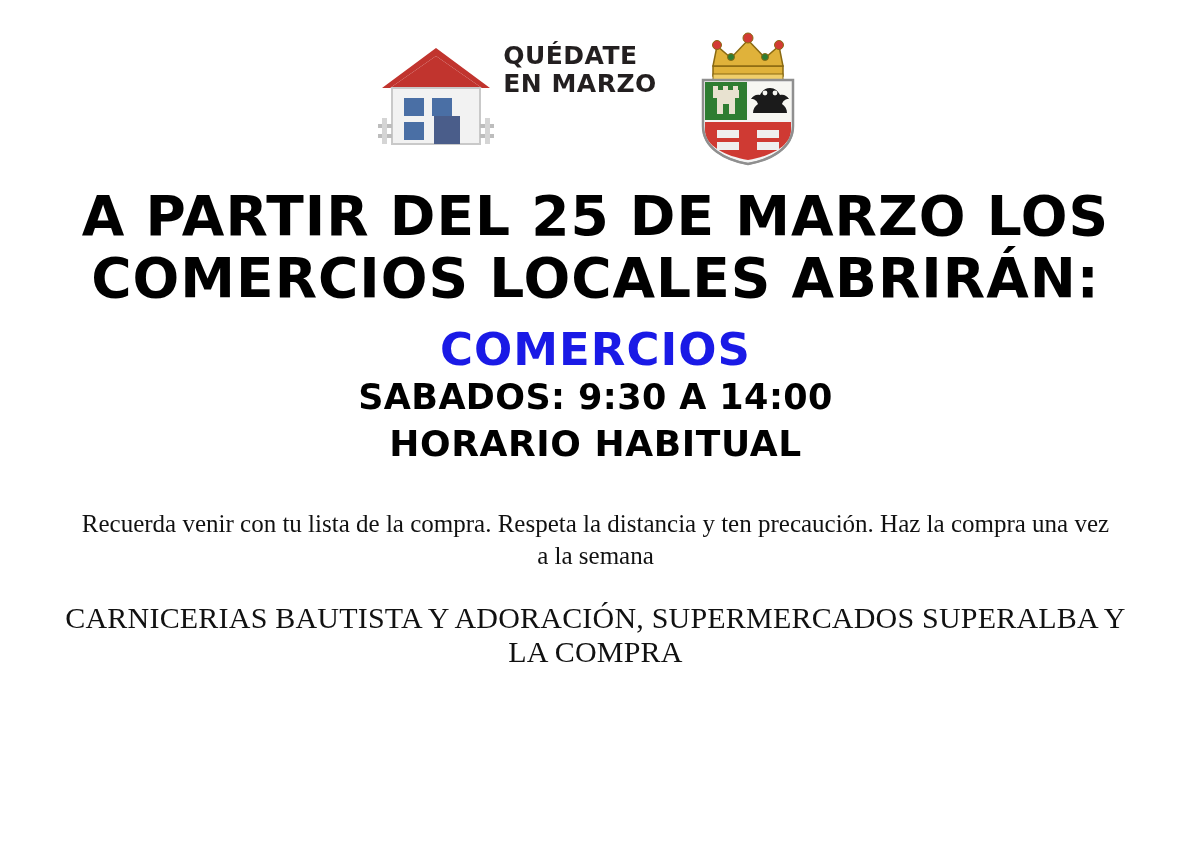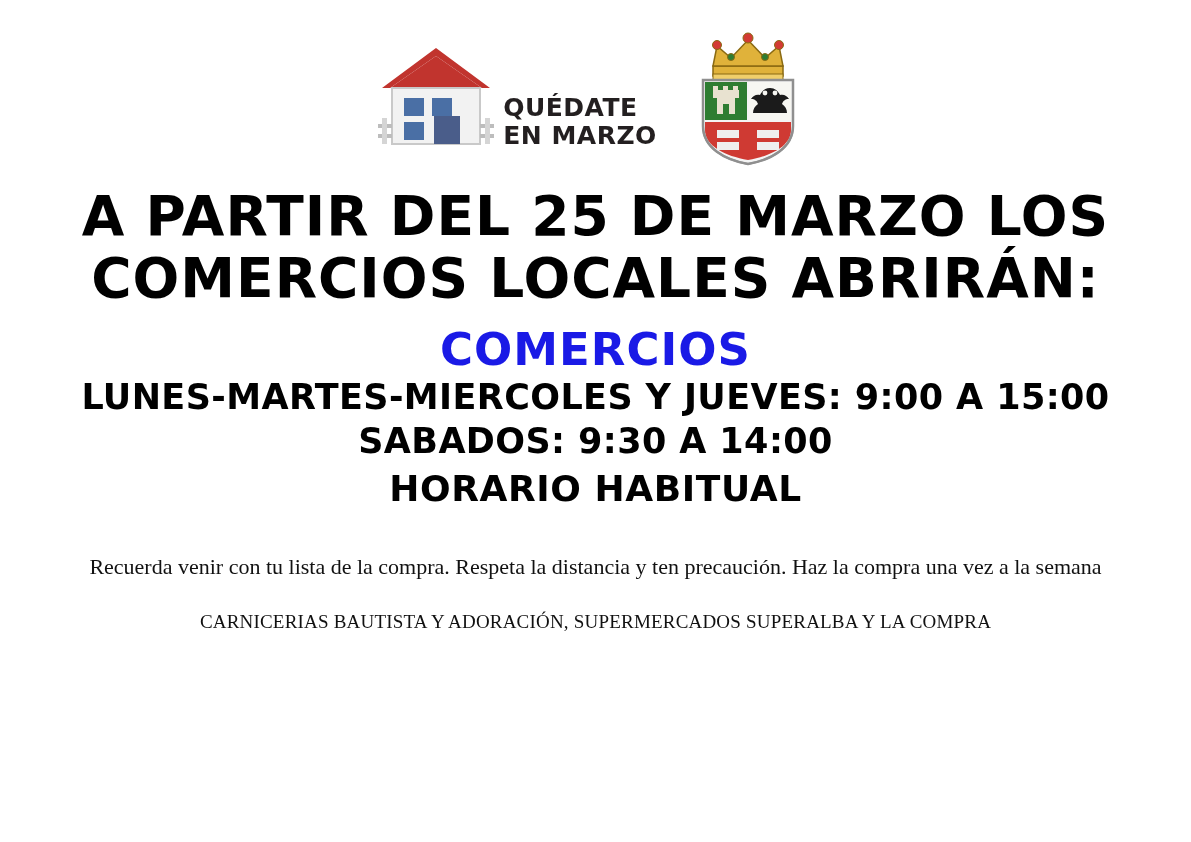--- a/index.html
+++ b/index.html
@@ -27,21 +27,21 @@
   .logo-row {
     margin-top: 26px;
     height: 140px;
     display: flex;
     align-items: center;
     justify-content: center;
     gap: 26px;
   }
   .stayhome {
     display: flex;
-    align-items: flex-end;
+    align-items: flex-start;
     gap: 9px;
   }
   .house-svg { display: block; }
   .stayhome-text {
     font-family: "DejaVu Sans", sans-serif;
     font-weight: bold;
     font-size: 25px;
     line-height: 1.12;
     color: #231f20;
     letter-spacing: 0.5px;
@@ -99,30 +99,30 @@
     letter-spacing: 0.6px;
   }
 
   
   .note {
     margin-top: 44px;
     width: 1040px;
     text-align: center;
     color: #111111;
     font-family: "Liberation Serif", serif;
-    font-size: 22px;
+    font-size: 25px;
     line-height: 1.25;
   }
   .stores {
     margin-top: 30px;
     width: 1100px;
     text-align: center;
     color: #111111;
     font-family: "Liberation Serif", serif;
-    font-size: 19px;
+    font-size: 30px;
     letter-spacing: 0.2px;
   }
 </style>
 </head>
 <body>
 
 <div class="poster">
 
   <div class="logo-row">
 
@@ -203,21 +203,20 @@
   </div>
 
   <div class="headline">
     <div>A PARTIR DEL 25 DE MARZO LOS</div>
     <div>COMERCIOS LOCALES ABRIRÁN:</div>
   </div>
 
   <div class="section-title">COMERCIOS</div>
 
   <div class="schedule">
-    <div>LUNES-MARTES-MIERCOLES Y JUEVES: 9:00 A 15:00</div>
     <div>SABADOS: 9:30 A 14:00</div>
   </div>
 
 
   <div class="farmacia-hours">HORARIO HABITUAL</div>
 
   <div class="note">Recuerda venir con tu lista de la compra. Respeta la distancia y ten precaución. Haz la compra una vez a la semana</div>
 
   <div class="stores">CARNICERIAS BAUTISTA Y ADORACIÓN, SUPERMERCADOS SUPERALBA Y LA COMPRA</div>
 

